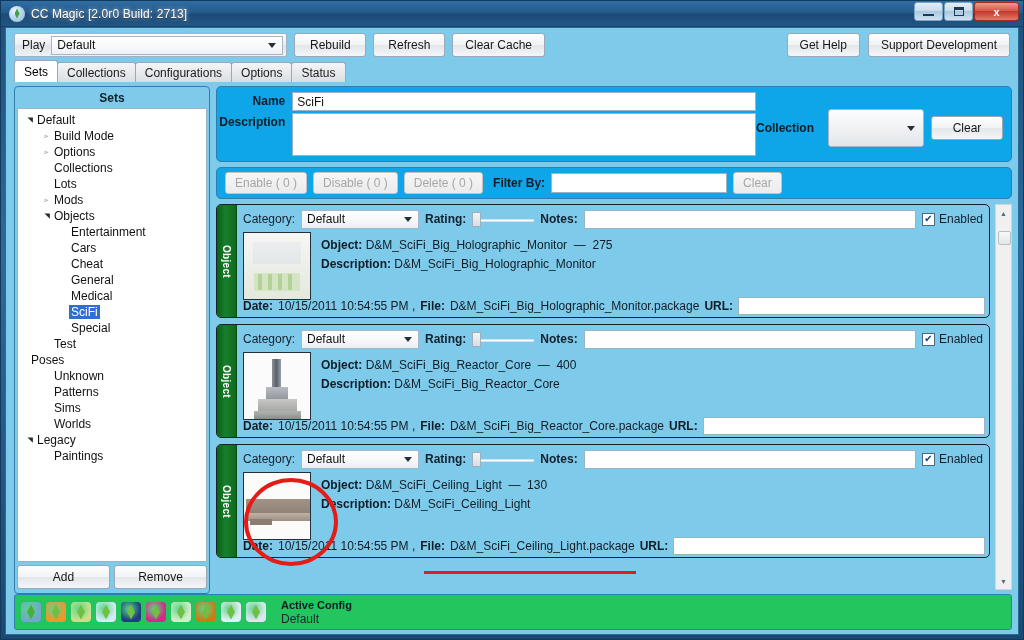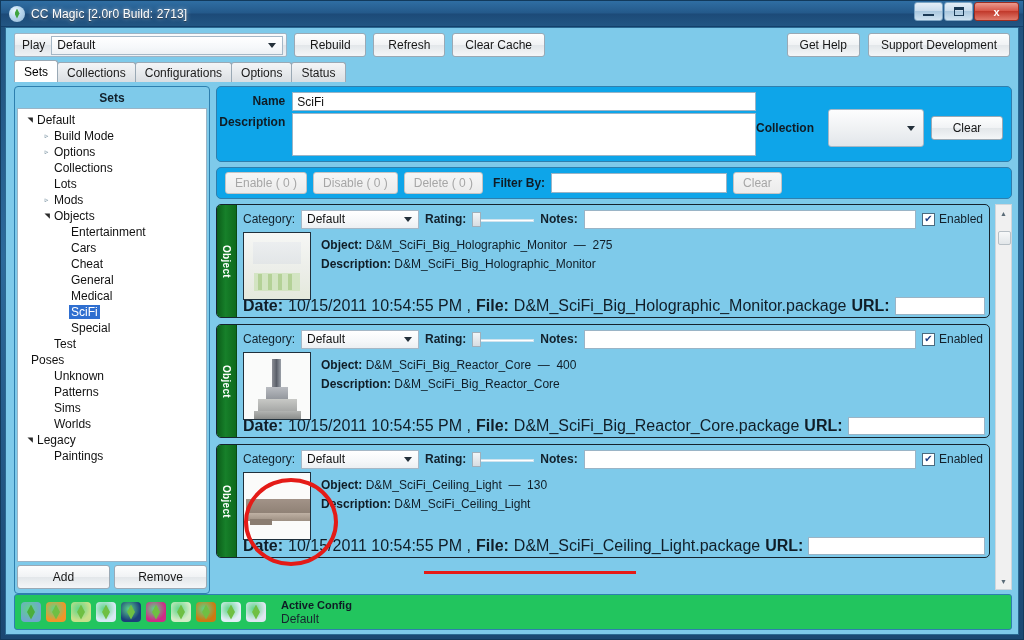--- a/index.html
+++ b/index.html
@@ -259,21 +259,21 @@
   }
   .card-mid { flex: 1; display: flex; gap: 10px; padding-top: 3px; min-height: 0; }
   .thumb-img {
     width: 68px; height: 68px; border: 1px solid #20303c; flex: none;
     background: #ffffff; overflow: hidden; position: relative;
   }
   .card-info { padding-top: 4px; font-size: 12px; color: #101d27; line-height: 19px; }
   .card-info b { font-weight: bold; }
   .card-bottom {
     height: 21px; display: flex; align-items: center; gap: 5px;
-    font-size: 16px; color: #101d27; padding-bottom: 2px;
+    font-size: 12px; color: #101d27; padding-bottom: 2px;
   }
   .url-box { flex: 1; height: 18px; min-width: 0; }
 
   
   .scrollbar {
     width: 17px; margin-left: 5px; background: #f0f0f0;
     border: 1px solid #cfd6db;
     display: flex; flex-direction: column; align-items: center;
     position: relative;
   }

